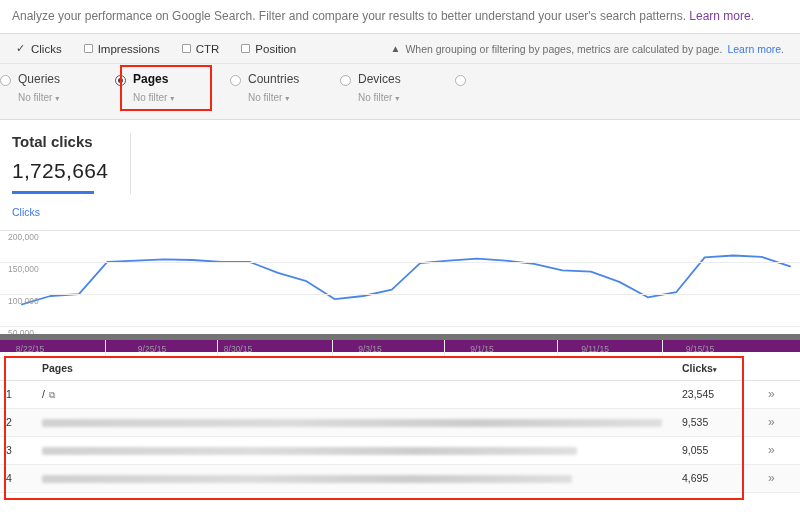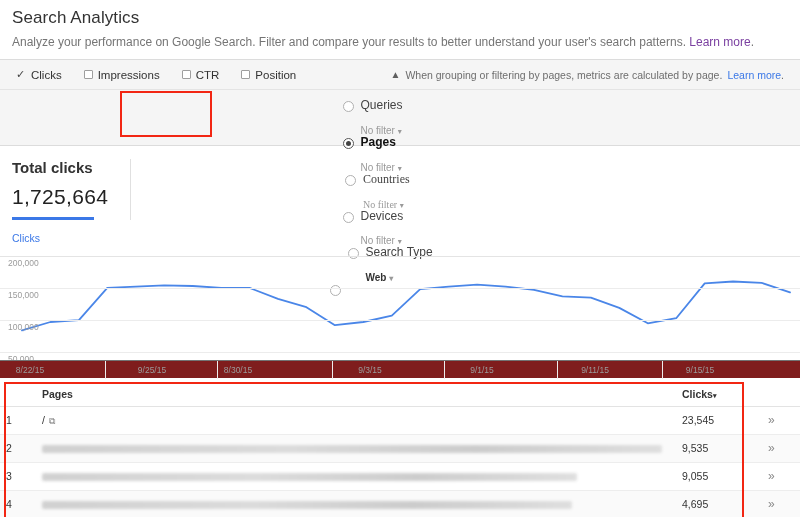--- a/index.html
+++ b/index.html
@@ -46,43 +46,43 @@
     width:9px; height:9px; border:1px solid #9e9e9e; background:#fff;
     display:inline-block; border-radius:1px;
   }
   .metric-note {
     margin-left:auto; display:flex; align-items:center; gap:5px;
     font-size:10.5px; color:#6d6d6d;
   }
   .warn-icon { font-size:10px; color:#5f5f5f; }
 
   .dim-row {
-    display:flex; align-items:center;
-    height:55px; padding:9px 16px 0 16px;
-    background:#f5f5f5; position:relative;flex-direction:column;
+    display:flex; align-items:flex-start;
+    height:55px; padding:9px 16px 0 0;
+    background:#f5f5f5; position:relative;
   }
   .dim-item { display:flex; align-items:flex-start; gap:7px; }
   .dim-item.q   { width:115px; }
   .dim-item.p   { width:115px; }
-  .dim-item.c   { width:110px;font-family:Liberation Serif, serif; }
+  .dim-item.c   { width:110px; }
   .dim-item.d   { width:115px; }
   .dim-item.st  { width:105px; }
   .dim-item.dt  { width:140px; }
   .radio {
     width:11px; height:11px; border:1px solid #b0b0b0; border-radius:50%;
     background:#fff; margin-top:2px; flex:0 0 auto; position:relative;
   }
   .radio.on { border-color:#555; }
   .radio.on::after {
     content:""; position:absolute; left:2px; top:2px;
     width:5px; height:5px; border-radius:50%; background:#444;
   }
   .dim-label { font-size:12px; color:#444; line-height:1.15; }
   .dim-label.sel { font-weight:bold; color:#111; }
-  .dim-sub { font-size:10px; color:#9a9a9a; margin-top:12px; white-space:nowrap; }
+  .dim-sub { font-size:10px; color:#9a9a9a; margin-top:5px; white-space:nowrap; }
   .dim-sub.strong { color:#333; font-weight:bold; }
   .caret { font-size:8px; color:#9a9a9a; }
 
   .redbox {
     position:absolute; border:2px solid #f22613; pointer-events:none;
   }
   #redbox-pages { left:120px; top:1px; width:92px; height:46px; }
 
   
   .totals { padding: 13px 0 0 12px; display:flex; }
@@ -100,22 +100,22 @@
   .grid-line {
     position:absolute; left:0; right:0; height:1px; background:#ececec;
   }
   .grid-line.top { background:#e4e4e4; }
   .y-tick {
     position:absolute; left:8px; font-size:8.5px; color:#9b9b9b;
     transform:translateY(-50%);
   }
   #chart-svg { position:absolute; left:0; top:0; }
   .x-axis {
-    position:relative; height:18px; border-top:1px solid #737373;
-    background:#7f1d1d;
+    position:relative; height:18px; border-top:6px solid #737373;
+    background:#701a75;
   }
   .x-tick {
     position:absolute; top:4px; font-size:8.5px; color:#9b9b9b;
     transform:translateX(-50%); white-space:nowrap;
   }
   .x-sep { position:absolute; top:0; width:1px; height:18px; background:#ededed; }
 
   
   .table-zone { position:relative; margin-top:4px; }
   table.data { width:800px; border-collapse:collapse; table-layout:fixed; }
@@ -140,21 +140,20 @@
     display:inline-block; height:8px; border-radius:2px;
     background:linear-gradient(90deg,#c9c9c9 0%,#d6d6d6 40%,#c4c4c4 70%,#dadada 100%);
     filter: blur(1.6px); opacity:.85; vertical-align:middle;
   }
   #redbox-table { left:4px; top:0px; width:740px; height:144px; }
 </style>
 </head>
 <body>
 
 <div class="page-head">
-  <h1 class="page-title">Search Analytics</h1>
   <p class="page-desc">
     <span>Analyze your performance on Google Search. Filter and compare your results to better understand your user's search patterns.</span>
     <a href="#" class="link-purple">Learn more</a><span>.</span>
   </p>
 </div>
 
 <div class="filter-panel">
 
   <div class="metric-row">
     <label class="metric-item">
@@ -220,30 +219,20 @@
       <span class="radio"></span>
       <span>
         <div class="dim-label">Devices</div>
         <div class="dim-sub">
           <span>No filter</span>
           <span class="caret">▾</span>
         </div>
       </span>
     </div>
 
-    <div class="dim-item st">
-      <span class="radio"></span>
-      <span>
-        <div class="dim-label">Search Type</div>
-        <div class="dim-sub strong">
-          <span>Web</span>
-          <span class="caret">▾</span>
-        </div>
-      </span>
-    </div>
 
     <div class="dim-item dt">
       <span class="radio"></span>
     </div>
 
     <div class="redbox" id="redbox-pages"></div>
   </div>
 </div>
 
 <div class="totals">

